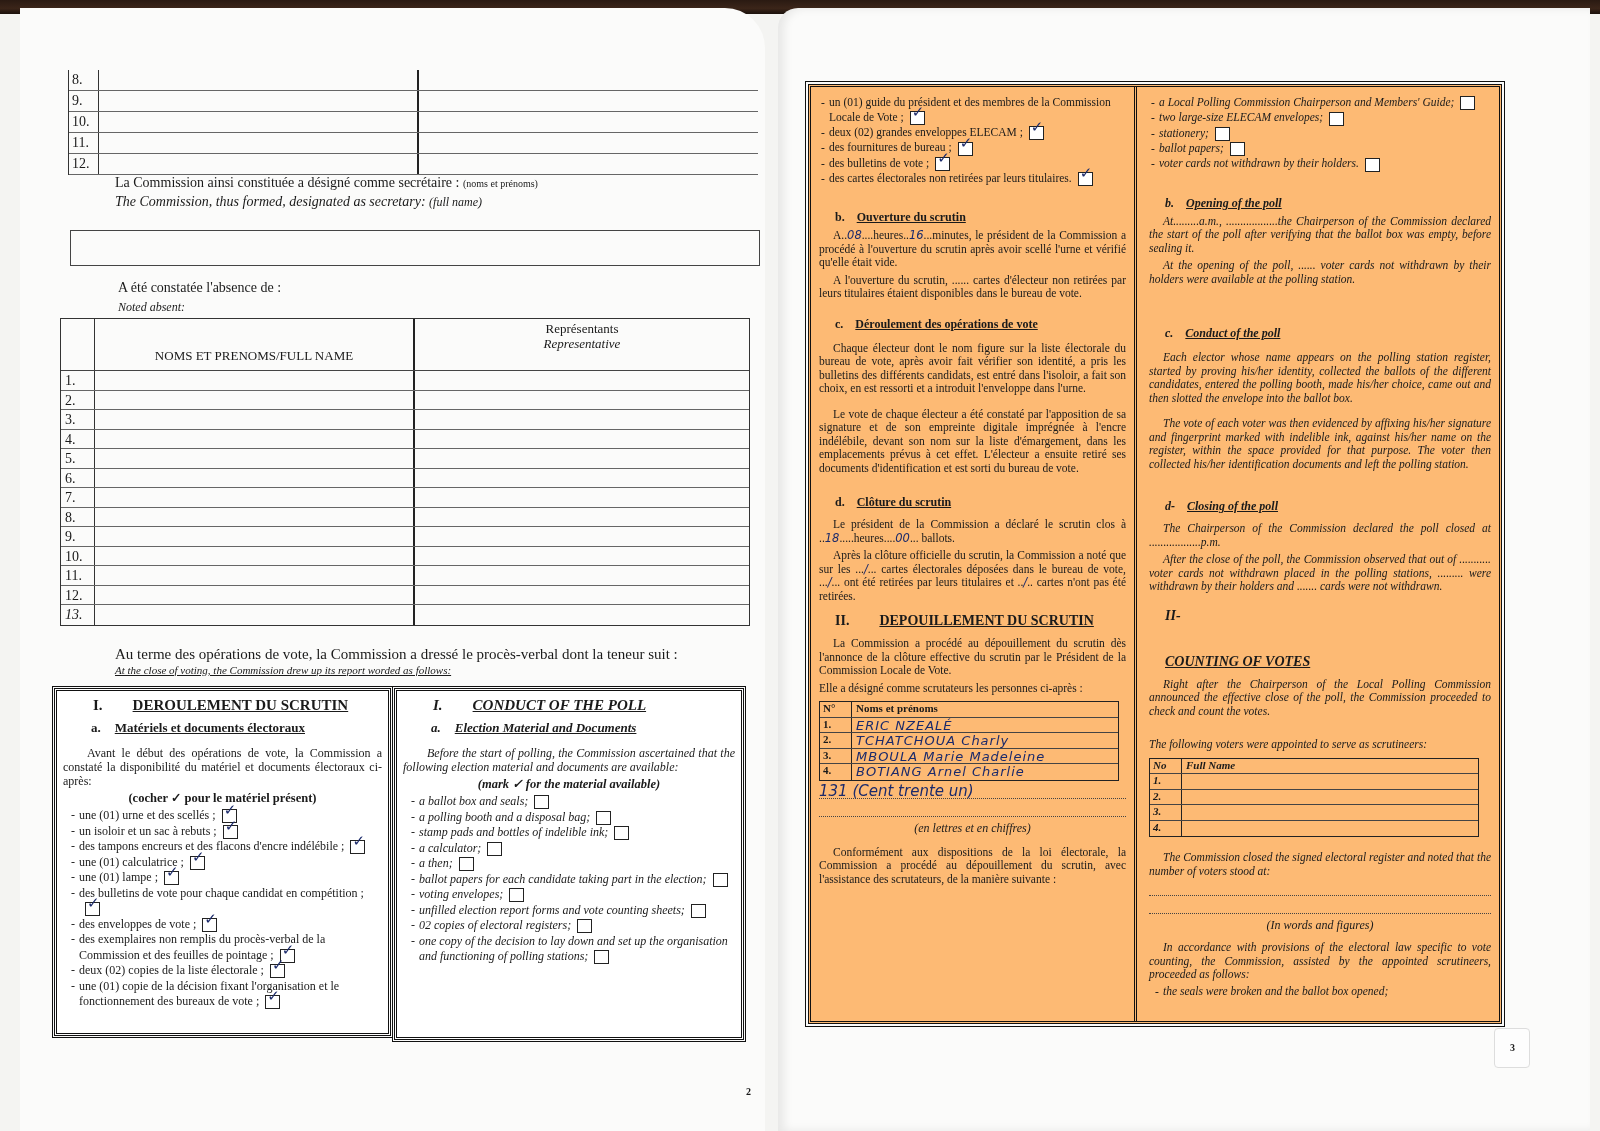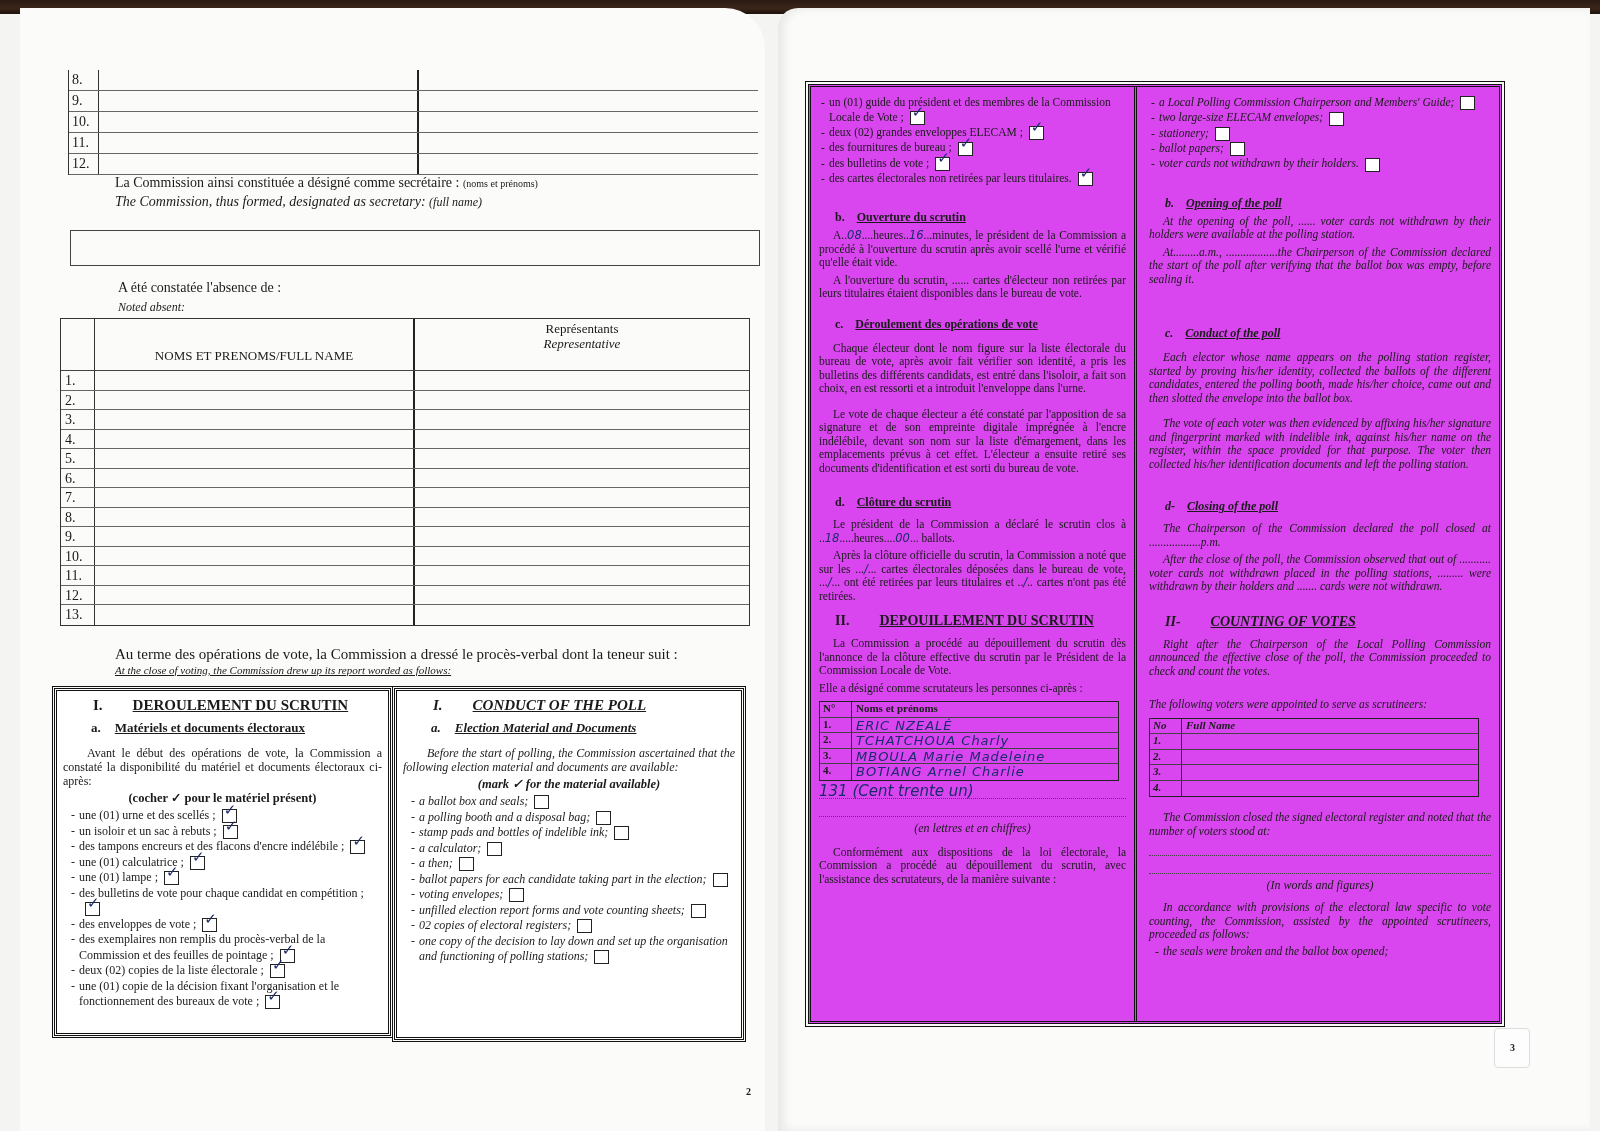--- a/index.html
+++ b/index.html
@@ -31,21 +31,21 @@
 
   .absent-fr { left: 98px; top: 272px; font-size: 14px; }
   .absent-en { left: 98px; top: 292px; font-size: 12px; }
 
   .tbl-absent { left: 40px; top: 310px; width: 690px; border: 1px solid #333; }
   .tbl-absent .head { display: flex; height: 52px; border-bottom: 1px solid #444; }
   .tbl-absent .head .num { width: 34px; border-right: 1px solid #333; }
   .tbl-absent .head .h1 { width: 320px; border-right: 2px solid #222; font-size: 13px; display: flex; align-items: flex-end; justify-content: center; padding-bottom: 6px; }
   .tbl-absent .head .h2 { flex: 1; text-align: center; font-size: 13px; padding-top: 2px; line-height: 15px; }
   .tbl-absent .row { display: flex; height: 19.5px; border-bottom: 1px solid #666; }
-  .tbl-absent .row:last-child { border-bottom: none; }
+  .tbl-absent .row:last-child { border-bottom: none; font-style: italic; }
   .tbl-absent .row .num { width: 34px; border-right: 1px solid #333; font-size: 14px; padding-left: 4px; line-height: 19px; }
   .tbl-absent .row .c1 { width: 320px; border-right: 2px solid #222; }
   .tbl-absent .row .c2 { flex: 1; }
 
   .report-fr { left: 95px; top: 638px; font-size: 15px; }
   .report-en { left: 95px; top: 656px; font-size: 11px; text-decoration: underline; }
 
   
   .frame { border: 3px double #111; outline: 1px solid #111; outline-offset: 1px; background: #fff; }
   .col-fr { left: 34px; top: 680px; width: 337px; height: 348px; padding: 6px 6px; }
@@ -55,21 +55,21 @@
   .para { font-size: 12px; line-height: 14px; text-align: justify; margin-top: 10px; text-indent: 24px; }
   .instr { font-size: 12.5px; text-align: center; margin-top: 2px; }
   .items { list-style: none; font-size: 12px; line-height: 15.5px; margin-top: 2px; padding-left: 8px; }
   .items li { position: relative; padding-left: 8px; }
   .items li::before { content: "-"; position: absolute; left: 0; }
   .chk { display: inline-block; width: 15px; height: 14px; border: 1.2px solid #222; vertical-align: middle; margin-left: 6px; position: relative; background: #fff; }
   .chk.on::after { content: "✓"; position: absolute; left: 1px; top: -7px; font-size: 15px; color: #1b2a6b; }
   .items.en li { font-style: italic; }
 
   
-  .rframe { left: 30px; top: 76px; width: 694px; height: 940px; border: 3px double #111; outline: 1px solid #111; outline-offset: 2px; background: #d946ef; }
+  .rframe { left: 30px; top: 76px; width: 694px; height: 940px; border: 3px double #111; outline: 1px solid #111; outline-offset: 2px; background: #fdba74; }
   .rcol { position: absolute; top: 0; bottom: 0; padding: 6px 8px; }
   .rcol.fr { left: 0; width: 326px; border-right: 3px double #111; }
   .rcol.en { left: 330px; right: 0; }
   .rpara { font-size: 11.5px; line-height: 13.5px; text-align: justify; margin-top: 4px; text-indent: 14px; }
   .rsub { font-size: 12px; font-weight: bold; margin-top: 16px; padding-left: 16px; display: flex; gap: 12px; }
   .rtitle { font-size: 14px; font-weight: bold; margin-top: 10px; padding-left: 16px; display: flex; gap: 30px; }
   .hand { font-family: "DejaVu Sans", sans-serif; color: #1b2a6b; font-style: italic; }
   .scr-table { width: 300px; border: 1px solid #222; margin-top: 6px; font-size: 11px; }
   .scr-table .row { display: flex; height: 15.5px; border-bottom: 1px solid #444; }
   .scr-table .row:last-child { border-bottom: none; }
@@ -336,38 +336,38 @@
         <li><span>two large-size ELECAM envelopes;</span><span class="chk"></span></li>
         <li><span>stationery;</span><span class="chk"></span></li>
         <li><span>ballot papers;</span><span class="chk"></span></li>
         <li><span>voter cards not withdrawn by their holders.</span><span class="chk"></span></li>
       </ul>
 
       <div class="rsub" style="margin-top:24px;">
           <span>b.</span>
           <span class="u">Opening of the poll</span>
         </div>
+      <div class="rpara">At.........a.m., ..................the Chairperson of the Commission declared the start of the poll after verifying that the ballot box was empty, before sealing it.</div>
       <div class="rpara">At the opening of the poll, ...... voter cards not withdrawn by their holders were available at the polling station.</div>
-      <div class="rpara">At.........a.m., ..................the Chairperson of the Commission declared the start of the poll after verifying that the ballot box was empty, before sealing it.</div>
 
       <div class="rsub" style="margin-top:40px;">
           <span>c.</span>
           <span class="u">Conduct of the poll</span>
         </div>
       <div class="rpara" style="margin-top:10px;">Each elector whose name appears on the polling station register, started by proving his/her identity, collected the ballots of the different candidates, entered the polling booth, made his/her choice, came out and then slotted the envelope into the ballot box.</div>
       <div class="rpara" style="margin-top:12px;">The vote of each voter was then evidenced by affixing his/her signature and fingerprint marked with indelible ink, against his/her name on the register, within the space provided for that purpose. The voter then collected his/her identification documents and left the polling station.</div>
 
       <div class="rsub" style="margin-top:28px;">
           <span>d-</span>
           <span class="u">Closing of the poll</span>
         </div>
       <div class="rpara" style="margin-top:8px;">The Chairperson of the Commission declared the poll closed at ..................p.m.</div>
       <div class="rpara">After the close of the poll, the Commission observed that out of ........... voter cards not withdrawn placed in the polling stations, ......... were withdrawn by their holders and ....... cards were not withdrawn.</div>
 
-      <div class="rtitle" style="margin-top:20px;">
+      <div class="rtitle" style="margin-top:14px;flex-direction:column;">
           <span>II-</span>
           <span class="u">COUNTING OF VOTES</span>
         </div>
       <div class="rpara" style="margin-top:8px;">Right after the Chairperson of the Local Polling Commission announced the effective close of the poll, the Commission proceeded to check and count the votes.</div>
       <div class="rpara" style="text-indent:0;margin-top:20px;">The following voters were appointed to serve as scrutineers:</div>
 
       <div class="scr-table" style="width:330px;">
         <div class="row b">
             <div class="n">No</div>
             <div class="name">Full Name</div>

